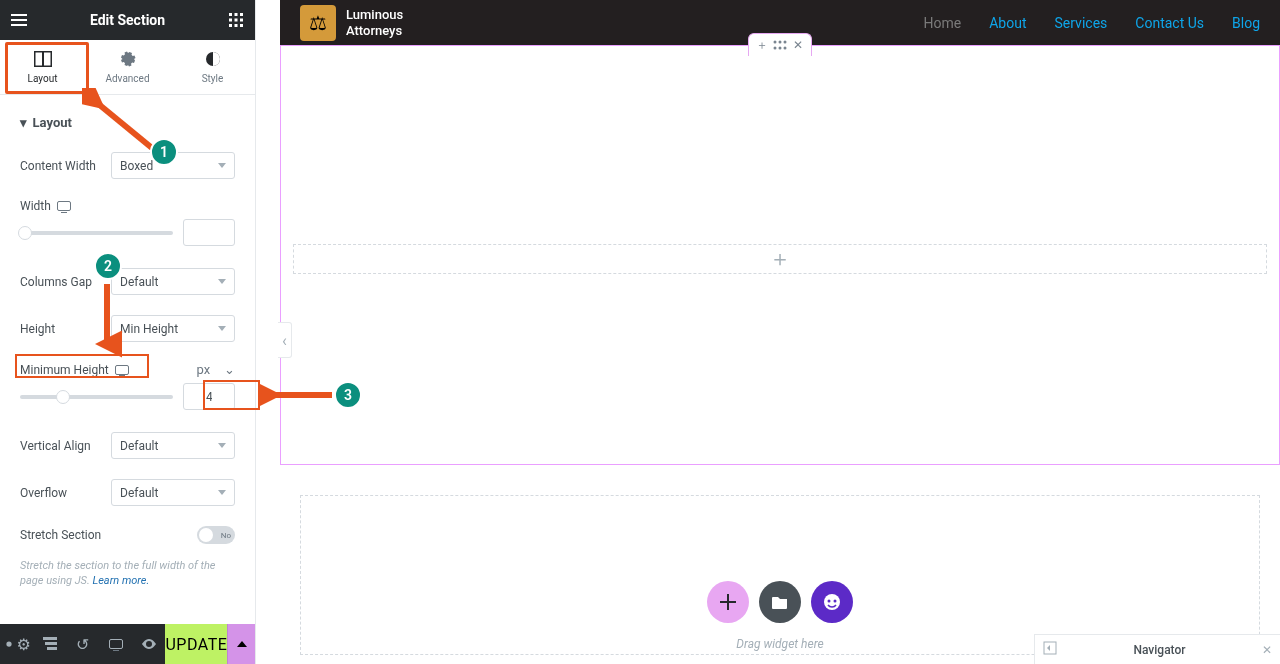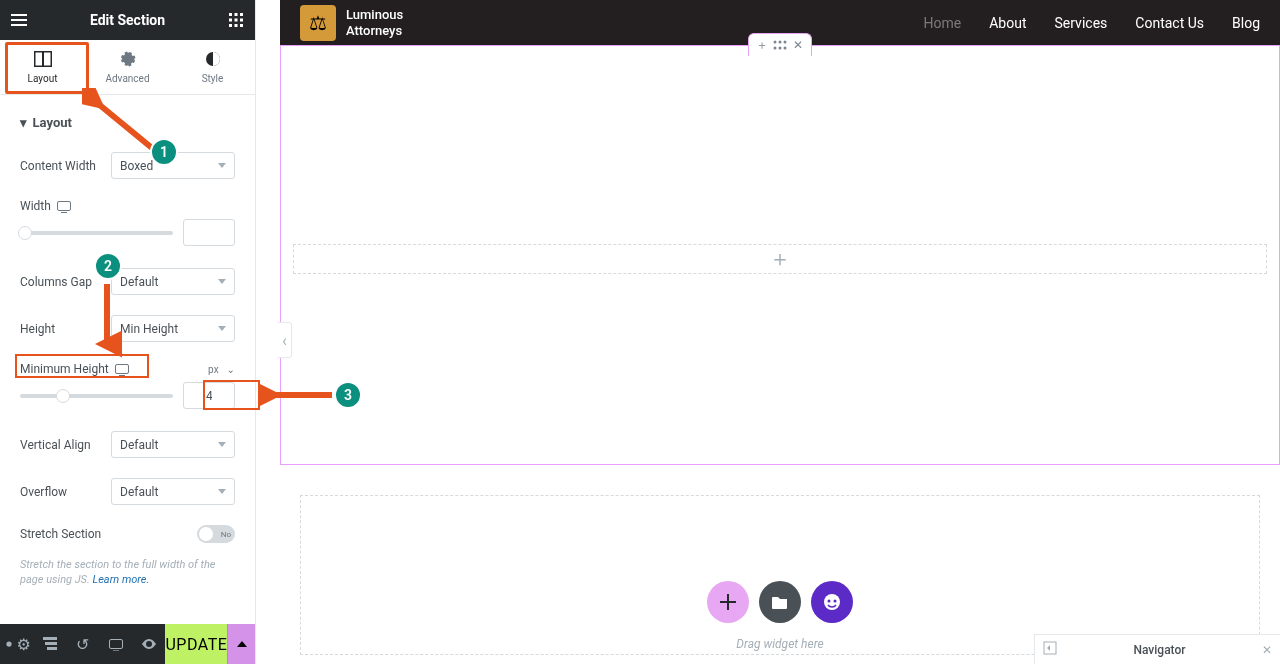--- a/index.html
+++ b/index.html
@@ -17,38 +17,38 @@
 .panel-body{flex:1;overflow-y:auto;padding:0 20px}
 .section-title{display:flex;align-items:center;gap:6px;font-size:13px;font-weight:700;color:#495157;padding:20px 0 12px;cursor:pointer}
 .control{display:flex;align-items:center;justify-content:space-between;padding:10px 0;font-size:12px;color:#495157}
 .control .label{display:flex;align-items:center;gap:6px}
 .select{width:124px;height:27px;border:1px solid #d5dadf;border-radius:3px;background:#fff;font-size:12px;padding:0 8px;display:flex;align-items:center;justify-content:space-between;cursor:pointer;color:#495157}
 .caret{width:0;height:0;border-left:4px solid transparent;border-right:4px solid transparent;border-top:5px solid #a4afb7}
 .slider-row{display:flex;align-items:center;gap:10px;padding:4px 0 12px}
 .slider{flex:1;height:4px;background:#d5dadf;border-radius:2px;position:relative}
 .slider .thumb{position:absolute;width:14px;height:14px;background:#fff;border:1px solid #d5dadf;border-radius:50%;top:-5px;transform:translateX(-50%)}
 .numbox{width:52px;height:27px;border:1px solid #d5dadf;border-radius:3px;font-size:12px;padding:0 22px;color:#495157}
-.unit{font-size:10px;color:#6d7882;display:flex;align-items:center;gap:8px}
+.unit{font-size:13px;color:#6d7882;display:flex;align-items:center;gap:14px}
 .minheight-highlight{position:absolute;left:15px;top:354px;width:134px;height:24px;border:2px solid #e7531d;pointer-events:none;z-index:5}
 .numbox-highlight{position:absolute;left:203px;top:380px;width:57px;height:30px;border:2px solid #e7531d;pointer-events:none;z-index:5}
 .toggle{width:38px;height:18px;background:#d5dadf;border-radius:10px;position:relative;display:flex;align-items:center;justify-content:flex-end;padding:0 4px;font-size:8px;color:#6d7882;cursor:pointer}
 .toggle::before{content:"";position:absolute;left:2px;top:2px;width:14px;height:14px;background:#fff;border-radius:50%}
 .helptext{font-size:11px;font-style:italic;color:#a4afb7;line-height:1.4;padding:4px 0 20px}
 .helptext a{color:#2271b1;text-decoration:none}
 .panel-footer{height:40px;background:#26292c;display:flex;align-items:center}
 .footer-icon{width:36px;height:40px;display:flex;align-items:center;justify-content:center;color:#a4afb7;cursor:pointer}
 .update-btn{flex:1;height:40px;background:#bef264;color:#000;font-size:16px;font-weight:400;display:flex;align-items:center;justify-content:center;cursor:pointer;letter-spacing:0.5px}
 .update-caret{width:30px;height:40px;background:#d493e8;display:flex;align-items:center;justify-content:center;cursor:pointer;border-left:1px solid rgba(0,0,0,0.1)}
 .canvas{position:absolute;left:280px;top:0;right:0;height:664px;background:#fff}
 .site-header{height:45px;background:#231f20;display:flex;align-items:center;padding:0 20px;justify-content:space-between}
 .brand{display:flex;align-items:center;gap:10px}
 .brand-logo{width:36px;height:36px;background:#d49a3a;border-radius:4px;display:flex;align-items:center;justify-content:center;font-size:20px}
 .brand-text{color:#fff;font-size:13px;line-height:1.2;font-weight:500}
 .nav{display:flex;gap:28px;font-size:14px;font-weight:400}
-.nav a{color:#ffffff;text-decoration:none;cursor:pointer}
+.nav a{color:#0ea5e9;text-decoration:none;cursor:pointer}
 .nav a.muted{color:#7a7a7a}
 .section-controls{position:absolute;left:50%;top:33px;transform:translateX(-50%);display:flex;align-items:center;gap:0;background:#fff;border:1px solid #e6a8f2;border-bottom:none;border-radius:6px 6px 0 0;padding:2px 4px;z-index:3}
 .sc-btn{width:18px;height:18px;display:flex;align-items:center;justify-content:center;color:#a4afb7;cursor:pointer;font-size:12px}
 .sc-btn.plus{color:#7a8590}
 .sc-btn.close{color:#7a8590}
 .section1{position:absolute;left:0;top:45px;right:0;height:420px;border:1px solid #ea9fff}
 .section1 .inner-dash{position:absolute;left:12px;right:12px;top:198px;height:30px;border:1px dashed #d5dadf;display:flex;align-items:center;justify-content:center}
 .plus-placeholder{width:24px;height:24px;display:flex;align-items:center;justify-content:center;color:#a4afb7;font-size:22px;font-weight:300}
 .section2{position:absolute;left:20px;right:20px;top:495px;height:160px;border:1px dashed #d5dadf}
 .drop-area{position:absolute;left:50%;top:85px;transform:translateX(-50%);display:flex;flex-direction:column;align-items:center;gap:14px}

